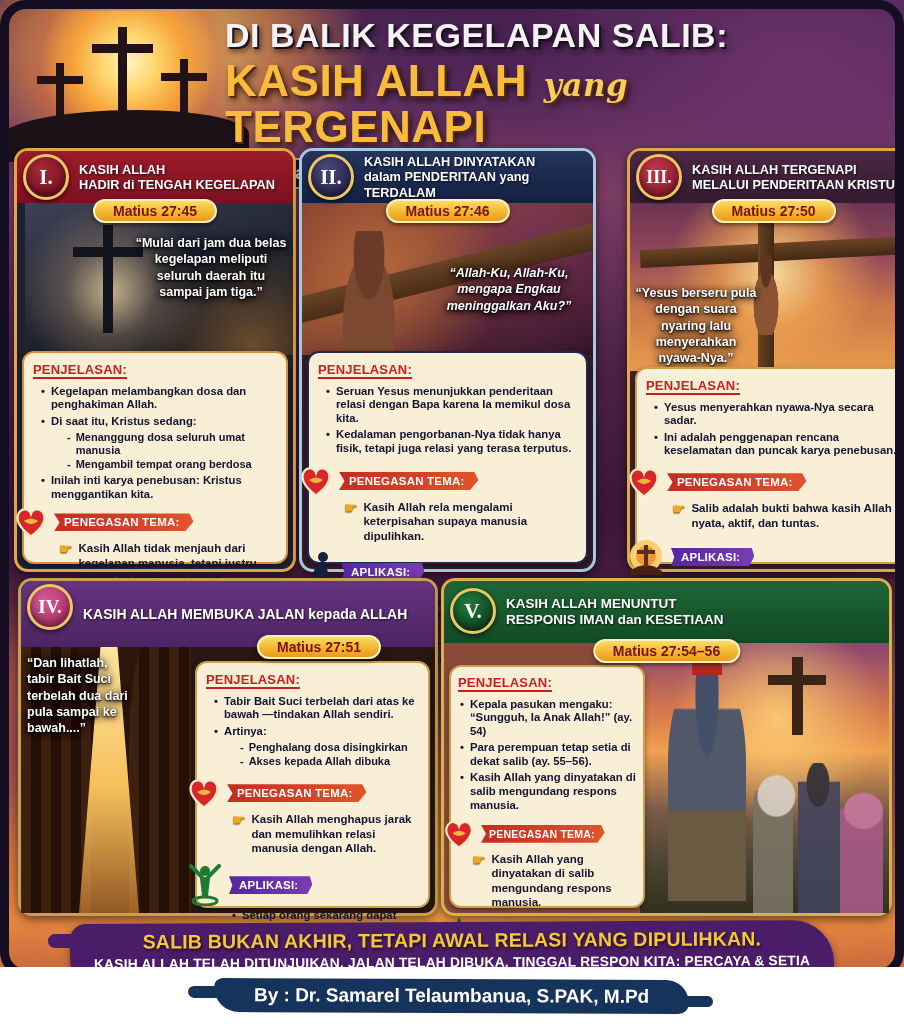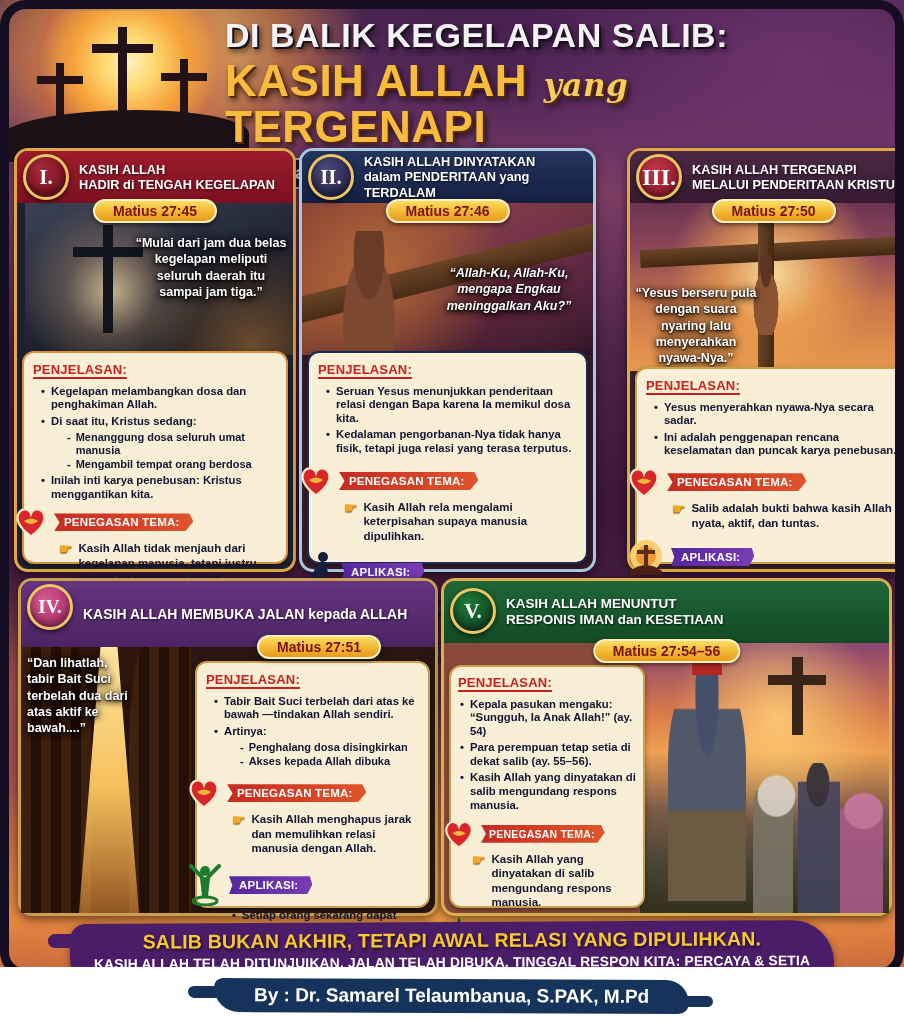--- a/index.html
+++ b/index.html
@@ -229,21 +229,21 @@
     </div>
   </div>
 
   <div class="panel" style="left:599px;top:148px;width:293px;height:424px;border:3px solid #e0a744;background:#3a2030;margin-left:28px;">
     <div class="p-head" style="background:linear-gradient(180deg,#4c2844,#341a30);height:52px;">
       <div class="p-title">
         <div>KASIH ALLAH TERGENAPI</div>
         <div>MELALUI PENDERITAAN KRISTUS</div>
       </div>
     </div>
-    <div class="numcircle" style="background:radial-gradient(circle at 35% 30%,#c03448,#8c1a2a);font-size:24px;">III.</div>
+    <div class="numcircle" style="background:radial-gradient(circle at 35% 30%,#c03448,#8c1a2a);font-size:18px;">III.</div>
     <div class="verse-badge" style="top:48px;">Matius 27:50</div>
     <div class="p-img" style="left:0;right:0;top:52px;height:168px;
         background:radial-gradient(circle at 50% 42%, rgba(255,230,160,.9) 0%, rgba(245,170,80,.65) 30%, transparent 60%),
         linear-gradient(180deg,#6c3452 0%,#90485a 30%,#c8764a 60%,#e89a4c 100%);">
       <div class="cross" style="left:10px;top:40px;width:272px;height:18px;background:linear-gradient(180deg,#6a4426,#432812);transform:rotate(-3deg);"></div>
       <div class="cross" style="left:128px;top:18px;width:16px;height:148px;background:linear-gradient(90deg,#6a4426,#432812);"></div>
       <div style="position:absolute;left:118px;top:52px;width:36px;height:80px;background:radial-gradient(ellipse at 50% 12%, #5c3420 0 22%, transparent 24%), radial-gradient(ellipse at 50% 62%, #8a5432 0 48%, transparent 50%);"></div>
       <div class="quote" style="left:5px;top:82px;width:122px;">“Yesus berseru pula dengan suara nyaring lalu menyerahkan nyawa-Nya.”</div>
     </div>
     <div class="p-card" style="left:5px;right:5px;top:216px;bottom:5px;border:2.5px solid #caa04a;">
@@ -293,21 +293,21 @@
       <div class="p-title" style="font-size:14px;">
         <div>KASIH ALLAH MEMBUKA JALAN kepada ALLAH</div>
       </div>
     </div>
     <div class="numcircle" style="background:radial-gradient(circle at 35% 30%,#d85890,#a62a64);font-size:19px;">IV.</div>
     <div class="p-img" style="left:0;top:50px;width:170px;bottom:0;
         background:linear-gradient(180deg,#30180e,#1c0c06);">
       <div style="position:absolute;left:0;top:0;bottom:0;width:70px;background:repeating-linear-gradient(90deg,#3c2010 0 10px,#241006 10px 20px);border-radius:0 40% 0 0;"></div>
       <div style="position:absolute;right:0;top:0;bottom:0;width:62px;background:repeating-linear-gradient(90deg,#3c2010 0 10px,#241006 10px 20px);border-radius:40% 0 0 0;"></div>
       <div style="position:absolute;left:58px;top:0;width:60px;bottom:0;background:linear-gradient(180deg,#fde9a8,#f6c05c 55%,rgba(240,150,60,.55));clip-path:polygon(38% 0,62% 0,100% 100%,0 100%);"></div>
-      <div class="quote" style="left:6px;top:24px;width:110px;text-align:left;">“Dan lihatlah, tabir Bait Suci terbelah dua dari atas aktif ke bawah....”</div>
+      <div class="quote" style="left:6px;top:24px;width:110px;text-align:left;">“Dan lihatlah, tabir Bait Suci terbelah dua dari pula sampai ke bawah....”</div>
     </div>
     <div class="verse-badge" style="top:54px;left:298px;">Matius 27:51</div>
     <div class="p-card" style="left:174px;right:5px;top:80px;bottom:5px;border:2.5px solid #caa04a;">
       <div class="sec-head">PENJELASAN:</div>
       <div class="b">
           <span class="d">•</span>
           <span>Tabir Bait Suci terbelah dari atas ke bawah —tindakan Allah sendiri.</span>
         </div>
       <div class="b">
           <span class="d">•</span>

